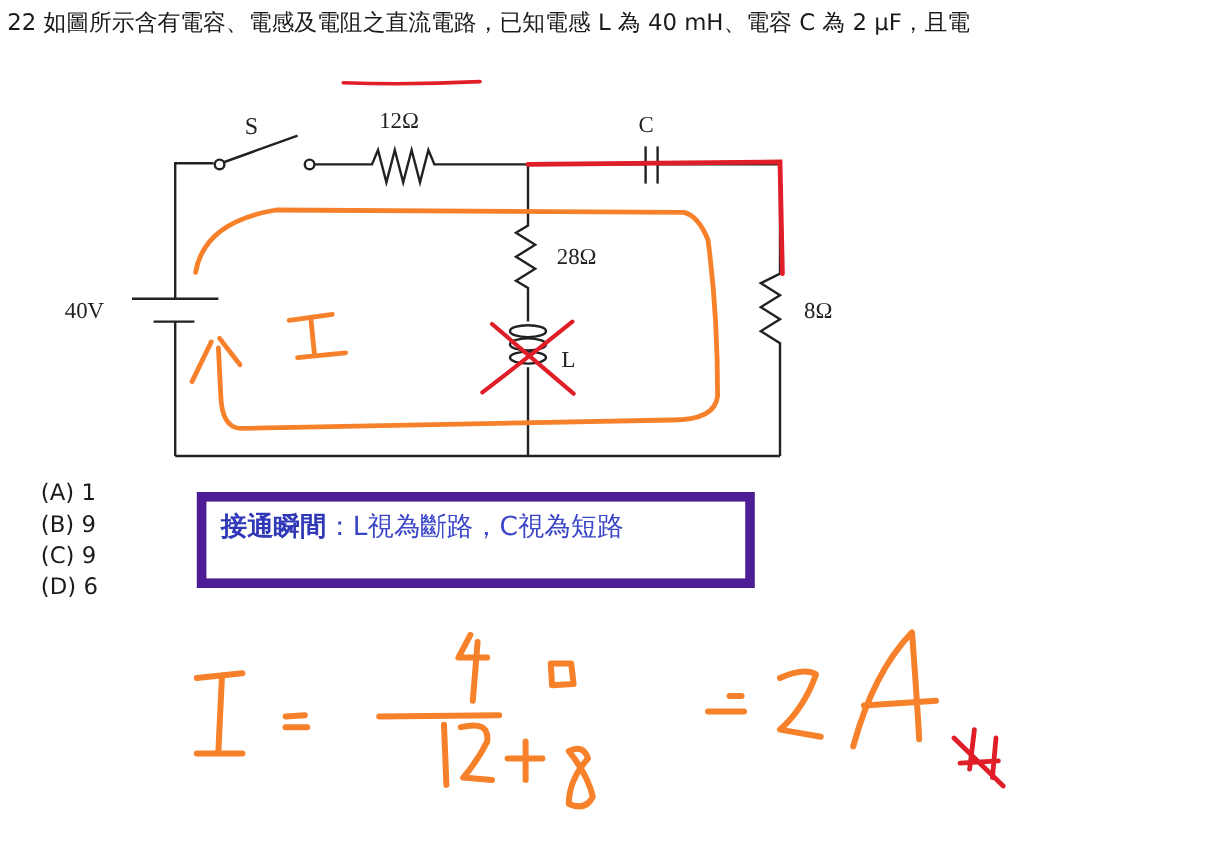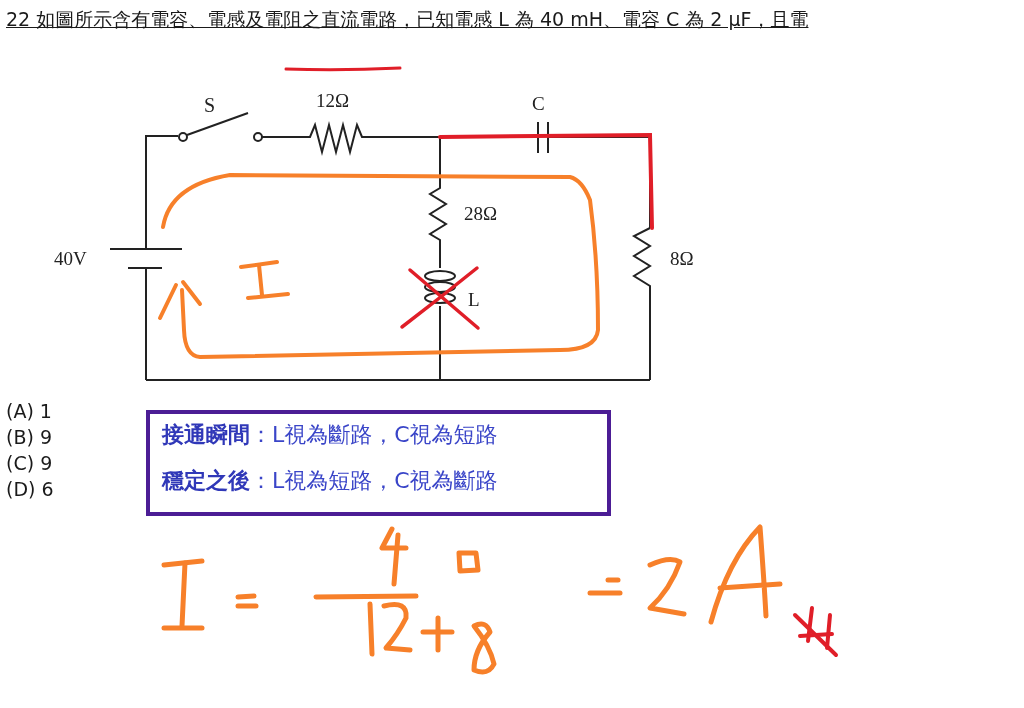--- a/index.html
+++ b/index.html
@@ -1,26 +1,26 @@
 <!DOCTYPE html>
 <html><head>
 <meta charset="utf-8">
 <style>
   html, body { margin:0; padding:0; background:#ffffff; }
   body { width:1024px; height:708px; position:relative; overflow:hidden;
          font-family:"DejaVu Sans","Liberation Sans",sans-serif; color:#1a1a1a; }
   .question { position:absolute; left:6px; top:4px; width:1015px;
-              font-size:19px; line-height:30px; letter-spacing:0px;text-decoration:underline; }
+              font-size:19px; line-height:30px; letter-spacing:0px; }
   .question .underlined { position:relative; }
   .q-line { white-space:nowrap; display:block; }
   .circuit { position:absolute; left:0; top:80px; }
   .options { position:absolute; left:6px; top:398px; font-size:19px; line-height:26px; }
-  .options div { height:26px; }
-  .note-box { position:absolute; left:146px; top:410px; width:465px; height:106px;
-              border:4px solid #4c1d95; box-sizing:border-box; background:#fff; }
+  .options div { height:26px;margin-left:28px; }
+  .note-box { position:absolute; left:164px; top:410px; width:465px; height:80px;
+              border:8px solid #4c1d95; box-sizing:border-box; background:#fff; }
   .note-line { position:absolute; left:12px; font-size:22px; color:#3a45c8; white-space:nowrap; }
   .note-line .lead { font-weight:bold; color:#3038b8; }
   .note-line.l1 { top:6px; }
   .note-line.l2 { top:52px; }
   .formula { position:absolute; left:0; top:520px; }
   svg text { font-family:"Liberation Serif","DejaVu Serif",serif; }
 </style>
 </head>
 <body>
 
@@ -95,21 +95,20 @@
 
 <div class="options">
   <div>(A) 1</div>
   <div>(B) 9</div>
   <div>(C) 9</div>
   <div>(D) 6</div>
 </div>
 
 <div class="note-box">
   <div class="note-line l1"><span class="lead">接通瞬間</span><span>：L視為斷路，C視為短路</span></div>
-  <div class="note-line l2"><span class="lead">穩定之後</span><span>：L視為短路，C視為斷路</span></div>
 </div>
 
 <svg class="formula" width="1024" height="188" viewBox="0 520 1024 188">
   <g stroke="#f7802a" stroke-width="5" fill="none" stroke-linecap="round" stroke-linejoin="round">
 
     <g>
       <path d="M164 565 L202 561"></path>
       <path d="M185 563 L182 626"></path>
       <path d="M164 628 L202 628"></path>
     </g>

